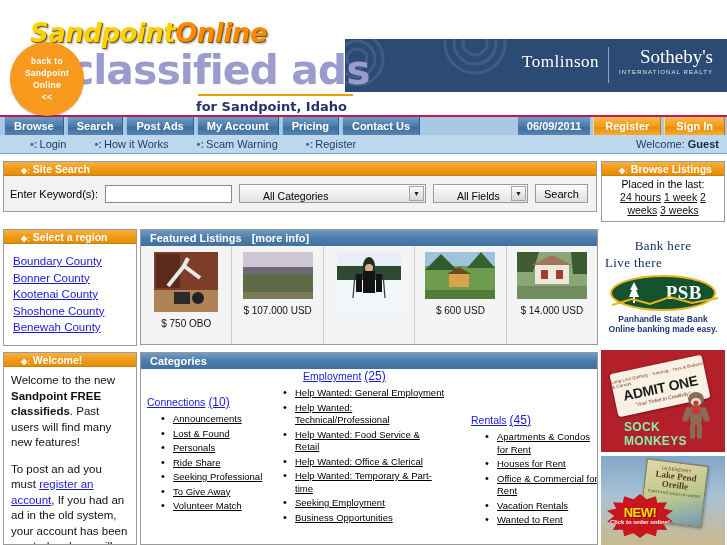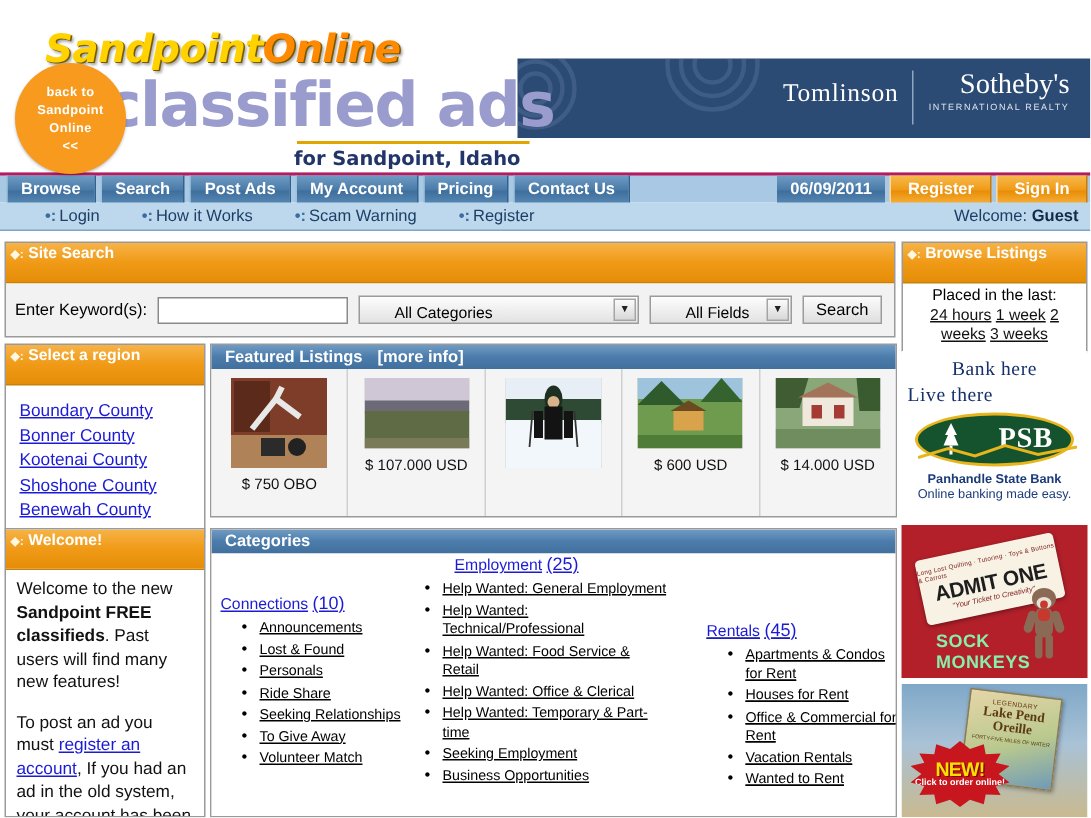--- a/index.html
+++ b/index.html
@@ -105,24 +105,24 @@
   }
   .subnav .links { position:absolute; left:30px; top:3px; display:flex; gap:28px; }
   .subnav .links span { cursor:pointer; white-space:nowrap; }
   .subnav .links .dot { color:#3b6d9e; font-weight:bold; margin-right:2px; }
   .welcome { position:absolute; right:8px; top:3px; font-size:11px; color:#1c3f66; white-space:nowrap; }
   .welcome b { color:#102b49; }
 
   
   .panel { border:1px solid #9a9a9a; background:#fff; }
   .panel-head-orange {
-    height:27px; line-height:15px;
+    height:14px; line-height:15px;
     background:linear-gradient(180deg,#f6b347 0%, #f09a17 50%, #e58d08 100%);
     color:#ffffff; font-size:10.5px; font-weight:bold;
-    padding-left:3px; border-bottom:1px solid #c98208;
+    padding-left:17px; border-bottom:1px solid #c98208;
     white-space:nowrap; overflow:hidden;
   }
   .panel-head-blue {
     height:16px; line-height:16px;
     background:linear-gradient(180deg,#6f9cc4 0%, #4c7cab 50%, #41709e 100%);
     color:#ffffff; font-size:11px; font-weight:bold;
     padding-left:9px; white-space:nowrap; overflow:hidden;
   }
   .mk { font-size:8px; color:#fff7e0; margin-right:3px; }
 
@@ -222,21 +222,21 @@
   .psb-oval {
     margin:4px auto 0 auto; width:106px; height:36px; border-radius:50%;
     background:#14532d; border:2px solid #e8b51c; position:relative;
   }
   .psb-oval .txt {
     position:absolute; right:12px; top:5px; color:#fff; font-weight:bold;
     font-family:"Liberation Serif",serif; font-size:19px; letter-spacing:.5px;
   }
   .psb-oval .tree { position:absolute; left:14px; top:4px; width:16px; height:24px; }
   .psb-sub1 { text-align:center; font-size:8.5px; font-weight:bold; color:#1b3a7a; margin-top:3px; }
-  .psb-sub2 { text-align:center; font-size:8.5px; font-weight:normal; color:#1b3a7a; }
+  .psb-sub2 { text-align:center; font-size:8.5px; font-weight:bold; color:#1b3a7a; }
 
   .ad-sock { top:350px; height:102px; background:#b3202a; }
   .sock-ticket {
     position:absolute; left:12px; top:14px; width:94px; height:44px;
     background:#f7f2e4; transform:rotate(-12deg);
     border-radius:3px; box-shadow:0 1px 3px rgba(0,0,0,.4);
     display:flex; flex-direction:column; align-items:center; justify-content:center;
   }
   .sock-ticket .t-top { font-size:4.2px; color:#7d1a1a; letter-spacing:.2px; }
   .sock-ticket .t-mid { font-size:14px; font-weight:bold; color:#1d1d1d; letter-spacing:-.3px; }
@@ -504,21 +504,21 @@
 
       <div class="catcol col-connections" style="top:26px;">
         <div class="cathead">
           <a>Connections</a><span class="cnt">(10)</span>
         </div>
         <ul class="catlist" style="padding-left:26px;">
           <li><a>Announcements</a></li>
           <li><a>Lost &amp; Found</a></li>
           <li><a>Personals</a></li>
           <li><a>Ride Share</a></li>
-          <li><a>Seeking Relationships</a></li>
+          <li><a>Seeking Professional</a></li>
           <li><a>To Give Away</a></li>
           <li><a>Volunteer Match</a></li>
         </ul>
       </div>
 
       <div class="catcol col-rentals" style="top:44px;">
         <div class="cathead">
           <a>Rentals</a><span class="cnt">(45)</span>
         </div>
         <ul class="catlist" style="padding-left:26px;">

